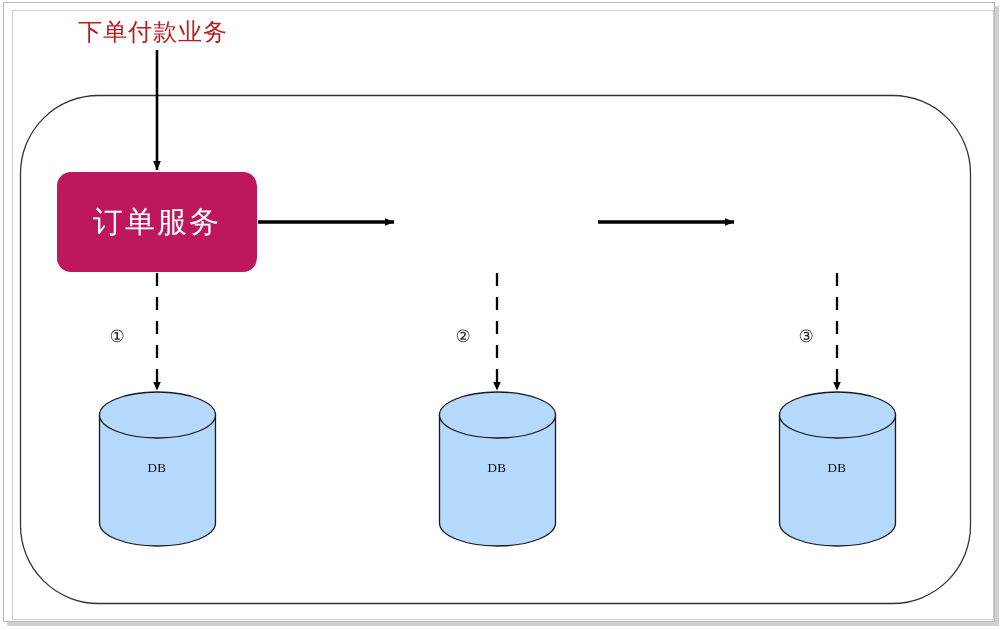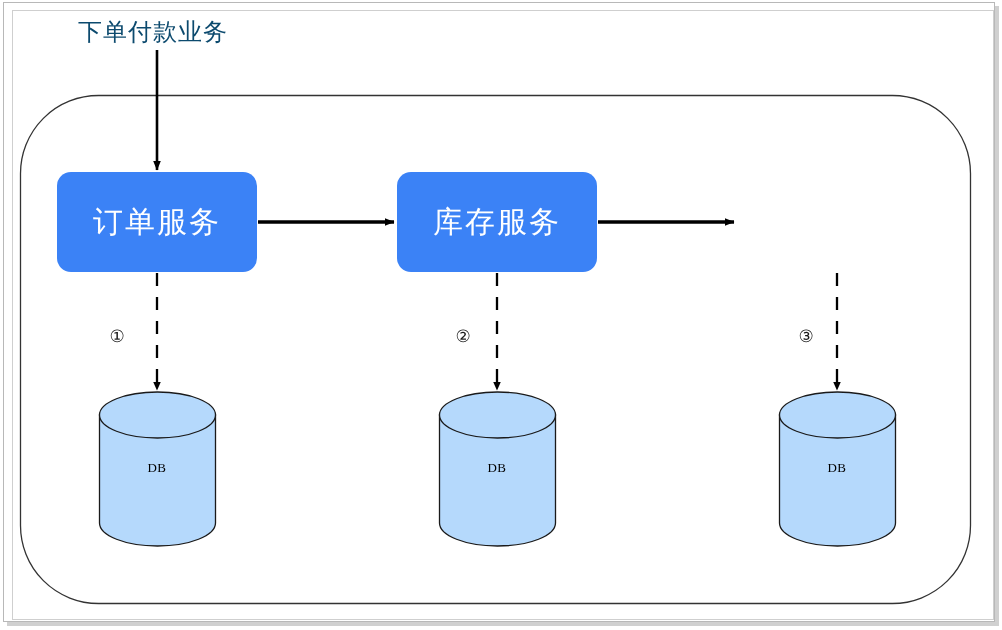--- a/index.html
+++ b/index.html
@@ -54,32 +54,32 @@
     position: absolute;
     left: 0; top: 0;
   }
 
   
   #flow-title {
     position: absolute;
     left: 78px;
     top: 16px;
     font-size: 24px;
-    color: #0c4a6e;
+    color: #b91c1c;
     letter-spacing: 1px;
     white-space: nowrap;
   }
 
   
   .service-box {
     position: absolute;
     width: 200px;
     height: 100px;
     border-radius: 14px;
-    background: #3b82f6;
+    background: #be185d;
     color: #ffffff;
     font-size: 30px;
     letter-spacing: 2px;
     display: flex;
     align-items: center;
     justify-content: center;
     box-sizing: border-box;
   }
   .service-box .service-label { pointer-events: none; }
   #svc-0 { left: 57px;  top: 172px; }
@@ -170,23 +170,20 @@
       <path d="M779.5,415 L779.5,523 A58,23 0 0 0 895.5,523 L895.5,415 Z" fill="#b5d9fc" stroke="#1a1a1a" stroke-width="1.3"></path>
       <ellipse cx="837.5" cy="415" rx="58" ry="23" fill="#b5d9fc" stroke="#1a1a1a" stroke-width="1.3"></ellipse>
     </g>
   </svg>
 
   <div id="flow-title">下单付款业务</div>
 
   <div class="service-box" id="svc-0">
     <span class="service-label">订单服务</span>
   </div>
-  <div class="service-box" id="svc-1">
-    <span class="service-label">库存服务</span>
-  </div>
 
   <div class="db-node" id="db-0">
     <div class="db-label">DB</div>
   </div>
   <div class="db-node" id="db-1">
     <div class="db-label">DB</div>
   </div>
   <div class="db-node" id="db-2">
     <div class="db-label">DB</div>
   </div>

